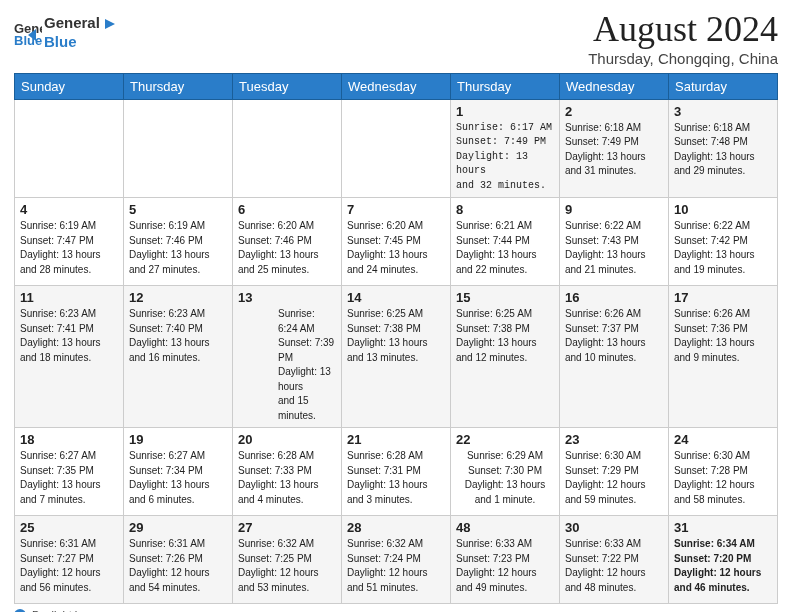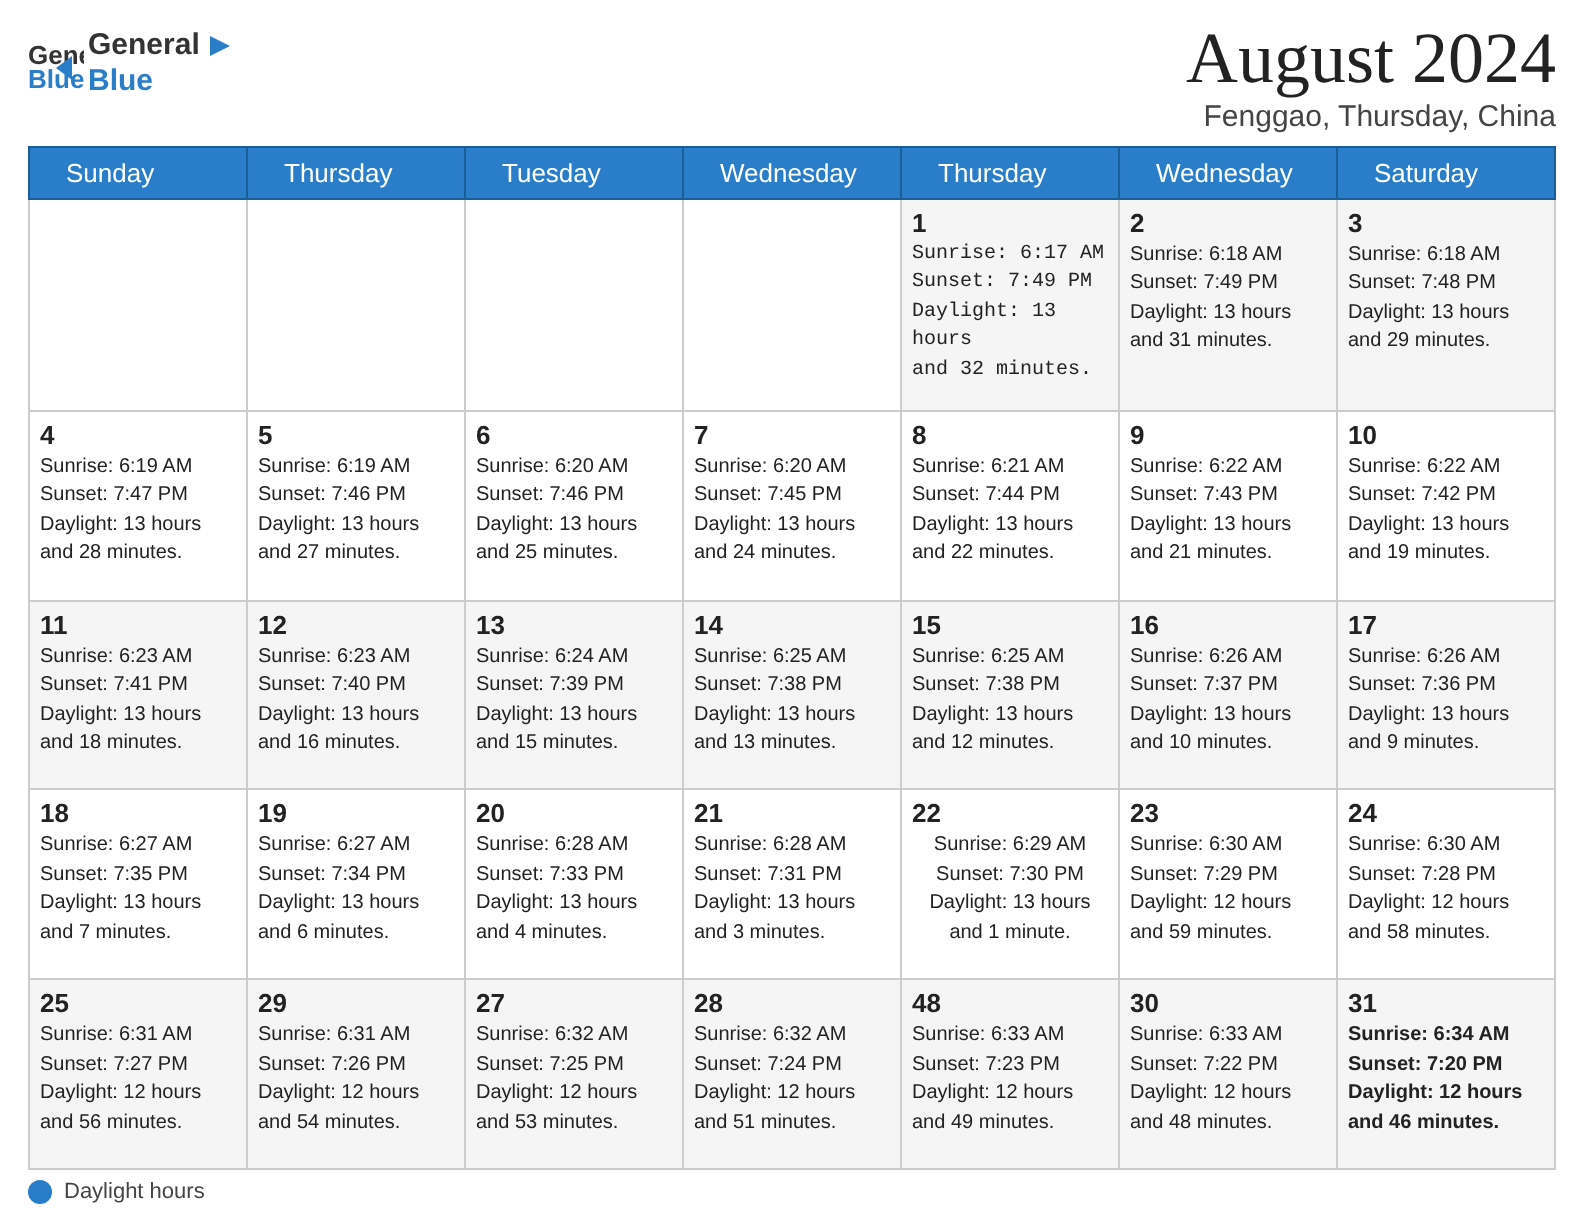--- a/index.html
+++ b/index.html
@@ -51,21 +51,21 @@
       flex: 1;
       border: 1px solid #ccc;
       border-collapse: collapse;
       width: 100%;
       table-layout: fixed;
     }
     .calendar th {
       background-color: #2a7dc9;
       color: #fff;
       text-align: left;
-      padding: 5px 18px;
+      padding: 5px 6px;
       font-size: 13px;
       font-weight: normal;
       border: 1px solid #1a5e99;
     }
     .calendar td {
       border: 1px solid #ccc;
       vertical-align: top;
       padding: 4px 5px;
       font-size: 10.5px;
       color: #222;
@@ -123,21 +123,21 @@
         <div style="font-size:15px;font-weight:bold;color:#333;line-height:1.2;">
           <span style="color:#333;">General</span><svg width="18" height="18" viewBox="0 0 18 18" style="vertical-align:middle;margin:0 1px">
               <polygon points="4,4 14,9 4,14" fill="#2a7dc9"></polygon>
             </svg>
         </div>
         <div style="font-size:15px;font-weight:bold;color:#2a7dc9;line-height:1.2;">Blue</div>
       </div>
     </div>
     <div class="title-block">
       <div class="month-year">August 2024</div>
-      <div class="location">Fenggao, Thursday, China</div>
+      <div class="location">Thursday, Chongqing, China</div>
     </div>
   </div>
 
   <table class="calendar">
     <thead>
       <tr>
       <th>Sunday</th>
           <th>Thursday</th>
           <th>Tuesday</th>
           <th>Wednesday</th>
@@ -235,21 +235,21 @@
           </td>
           <td>
             <span class="day-num">12</span>
             <div class="day-info" style="white-space: pre-line;">Sunrise: 6:23 AM
 Sunset: 7:40 PM
 Daylight: 13 hours
 and 16 minutes.</div>
           </td>
           <td>
             <span class="day-num">13</span>
-            <div class="day-info" style="white-space: pre-line;">Sunrise: 6:24 AM
+            <div class="day-info" style="white-space: pre-line; margin-left: 40px;">Sunrise: 6:24 AM
 Sunset: 7:39 PM
 Daylight: 13 hours
 and 15 minutes.</div>
           </td>
           <td>
             <span class="day-num">14</span>
             <div class="day-info" style="white-space: pre-line;">Sunrise: 6:25 AM
 Sunset: 7:38 PM
 Daylight: 13 hours
 and 13 minutes.</div>

